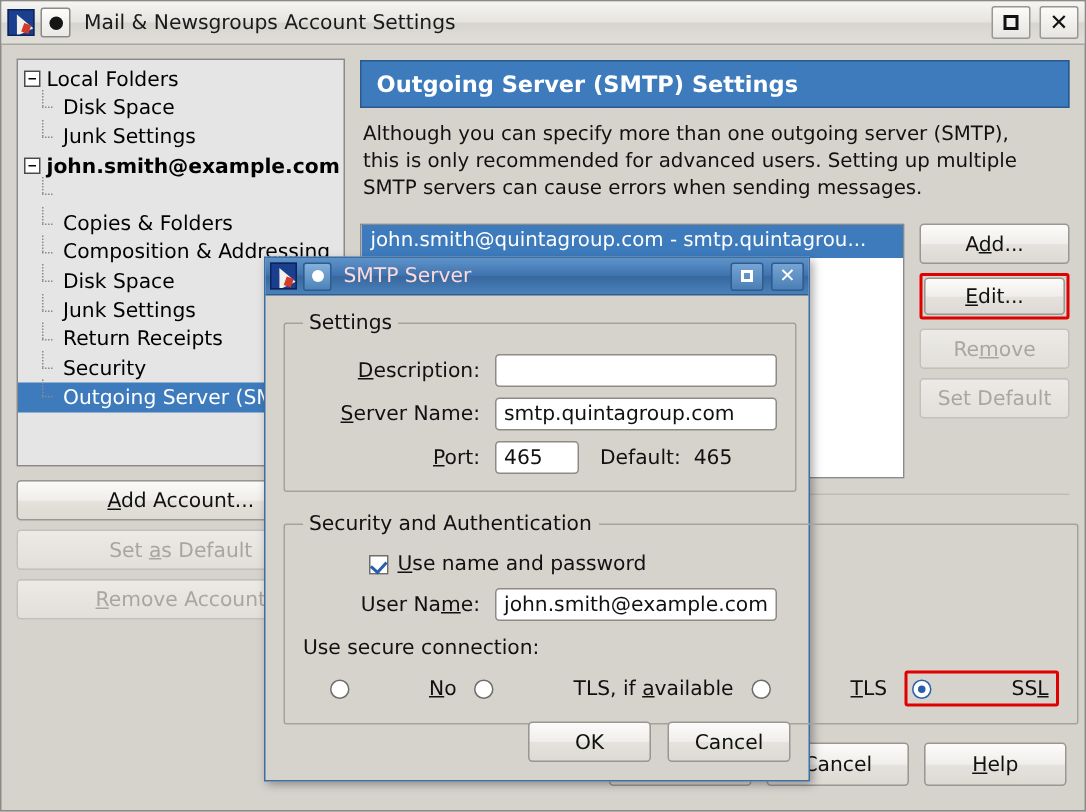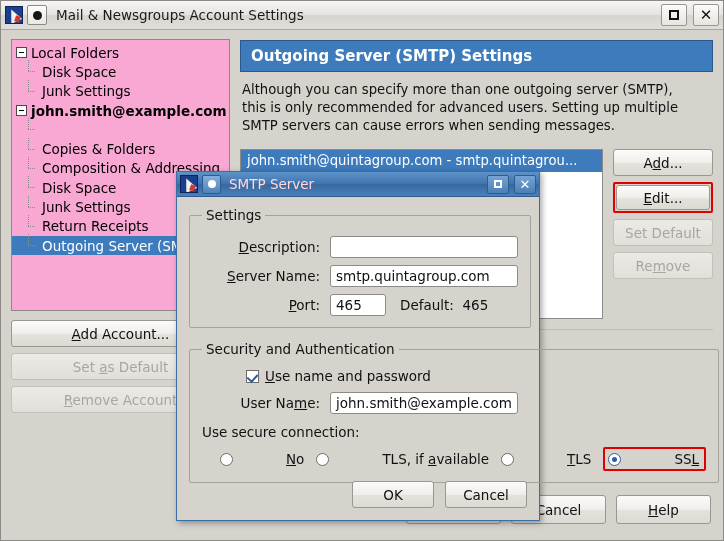--- a/index.html
+++ b/index.html
@@ -116,21 +116,21 @@
   }
   .right-pane {
     flex: 1;
     display: flex;
     flex-direction: column;
     padding-top: 1px;
   }
 
   
   .tree {
-    background: #f9a8d4;
+    background: #e5e5e5;
     border: 1px solid #8a8a8a;
     height: 272px;
     padding: 3px 0 0 0;
     overflow: hidden;
     font-size: 13.5px;
   }
   .tree-row {
     display: flex;
     align-items: center;
     height: 19.3px;
@@ -507,20 +507,24 @@
               <div class="indent-guide"></div>
               <span>Disk Space</span>
             </div>
             <div class="tree-row">
               <div class="indent-guide"></div>
               <span>Junk Settings</span>
             </div>
             <div class="tree-row">
               <div class="indent-guide"></div>
               <span>Return Receipts</span>
+            </div>
+            <div class="tree-row">
+              <div class="indent-guide"></div>
+              <span>Security</span>
             </div>
             <div class="tree-row selected">
               <div class="indent-guide"></div>
               <span>Outgoing Server (SMTP)</span>
             </div>
           </div>
         <div class="left-buttons" id="left-buttons">
             <div class="btn">
               <span><span class="u">A</span>dd Account...</span>
             </div>
@@ -544,24 +548,24 @@
           <div class="server-btns" id="server-btns">
               <div class="btn">
                 <span>A<span class="u">d</span>d...</span>
               </div>
               <div class="hl-box">
                 <div class="btn">
                   <span><span class="u">E</span>dit...</span>
                 </div>
               </div>
               <div class="btn disabled">
-                <span>Set Default</span>
+                <span>Re<span class="u">m</span>ove</span>
               </div>
               <div class="btn disabled">
-                <span>Re<span class="u">m</span>ove</span>
+                <span>Set Default</span>
               </div>
             </div>
         </div>
 
         <div class="server-detail">up.com</div>
       </div>
 
     </div>
 
     <div class="main-bottom" id="main-bottom">

